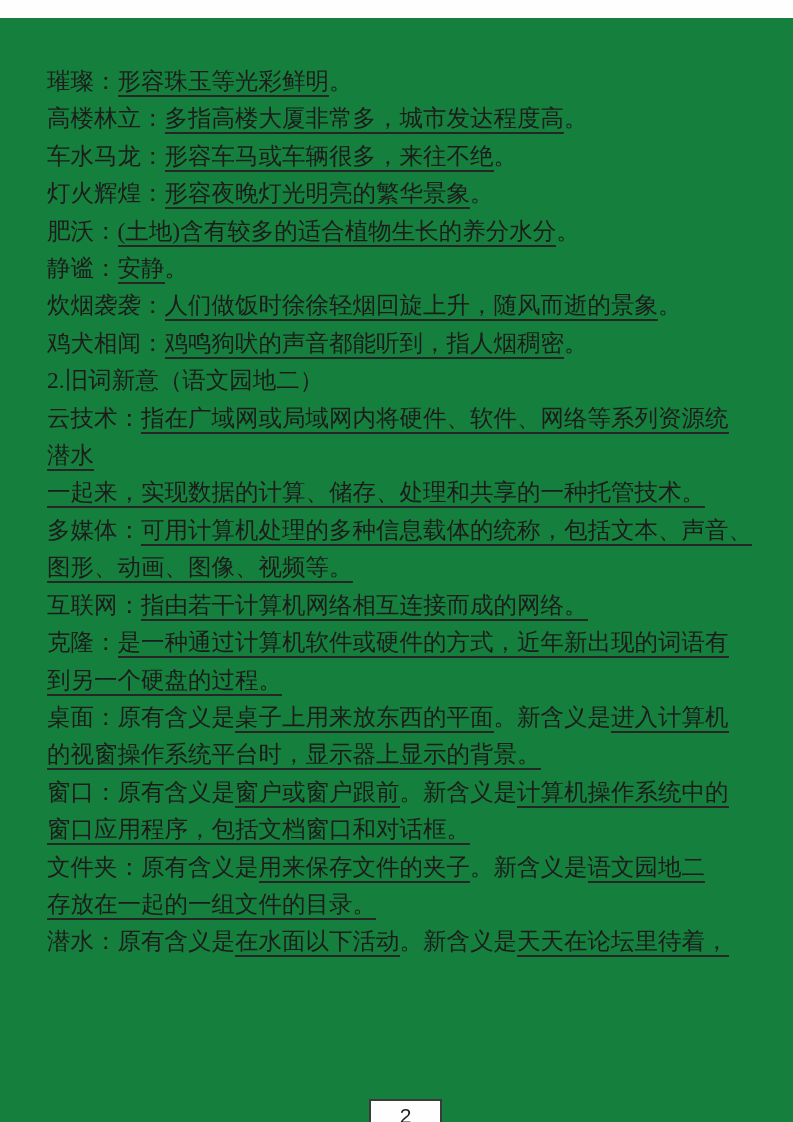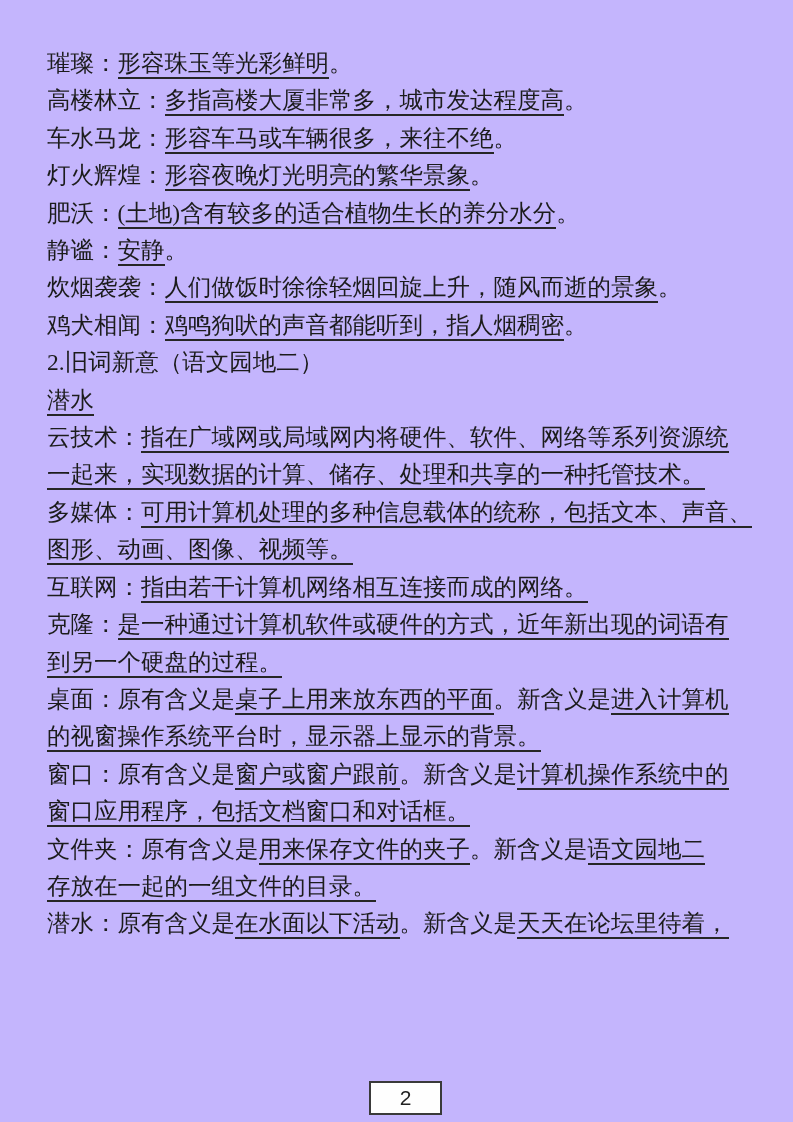--- a/index.html
+++ b/index.html
@@ -11,21 +11,22 @@
     height: 1122px;
     background: #fefefe;
     position: relative;
     overflow: hidden;
     font-family: "Liberation Serif", "DejaVu Serif", serif;
     color: #1c1c1c;
   }
   .page {
     position: absolute;
     inset: 0;
-    background: #c4b5fd;
+    background: #15803d;
+    margin-top: 18px;
   }
   .doc-body {
     position: absolute;
     left: 47px;
     top: 45px;
     width: 712px;
   }
   .line {
     font-size: 23.5px;
     line-height: 37.4px;
@@ -64,22 +65,22 @@
   <div class="doc-body">
       <div class="line"><span class="seg-plain">璀璨：</span><span class="seg-underline">形容珠玉等光彩鲜明</span><span class="seg-plain">。</span></div>
       <div class="line"><span class="seg-plain">高楼林立：</span><span class="seg-underline">多指高楼大厦非常多，城市发达程度高</span><span class="seg-plain">。</span></div>
       <div class="line"><span class="seg-plain">车水马龙：</span><span class="seg-underline">形容车马或车辆很多，来往不绝</span><span class="seg-plain">。</span></div>
       <div class="line"><span class="seg-plain">灯火辉煌：</span><span class="seg-underline">形容夜晚灯光明亮的繁华景象</span><span class="seg-plain">。</span></div>
       <div class="line"><span class="seg-plain">肥沃：</span><span class="seg-underline">(土地)含有较多的适合植物生长的养分水分</span><span class="seg-plain">。</span></div>
       <div class="line"><span class="seg-plain">静谧：</span><span class="seg-underline">安静</span><span class="seg-plain">。</span></div>
       <div class="line"><span class="seg-plain">炊烟袭袭：</span><span class="seg-underline">人们做饭时徐徐轻烟回旋上升，随风而逝的景象</span><span class="seg-plain">。</span></div>
       <div class="line"><span class="seg-plain">鸡犬相闻：</span><span class="seg-underline">鸡鸣狗吠的声音都能听到，指人烟稠密</span><span class="seg-plain">。</span></div>
       <div class="line"><span class="seg-plain">2.旧词新意（语文园地二）</span></div>
+      <div class="line"><span class="seg-plain">云技术：</span><span class="seg-underline">指在广域网或局域网内将硬件、软件、网络等系列资源统</span></div>
       <div class="line"><span class="seg-underline">潜水</span></div>
-      <div class="line"><span class="seg-plain">云技术：</span><span class="seg-underline">指在广域网或局域网内将硬件、软件、网络等系列资源统</span></div>
       <div class="line"><span class="seg-underline">一起来，实现数据的计算、储存、处理和共享的一种托管技术。</span></div>
       <div class="line"><span class="seg-plain">多媒体：</span><span class="seg-underline">可用计算机处理的多种信息载体的统称，包括文本、声音、</span></div>
       <div class="line"><span class="seg-underline">图形、动画、图像、视频等。</span></div>
       <div class="line"><span class="seg-plain">互联网：</span><span class="seg-underline">指由若干计算机网络相互连接而成的网络。</span></div>
       <div class="line"><span class="seg-plain">克隆：</span><span class="seg-underline">是一种通过计算机软件或硬件的方式，近年新出现的词语有</span></div>
       <div class="line"><span class="seg-underline">到另一个硬盘的过程。</span></div>
       <div class="line"><span class="seg-plain">桌面：</span><span class="seg-plain">原有含义是</span><span class="seg-underline">桌子上用来放东西的平面</span><span class="seg-plain">。</span><span class="seg-plain">新含义是</span><span class="seg-underline">进入计算机</span></div>
       <div class="line"><span class="seg-underline">的视窗操作系统平台时，显示器上显示的背景。</span></div>
       <div class="line"><span class="seg-plain">窗口：</span><span class="seg-plain">原有含义是</span><span class="seg-underline">窗户或窗户跟前</span><span class="seg-plain">。</span><span class="seg-plain">新含义是</span><span class="seg-underline">计算机操作系统中的</span></div>
       <div class="line"><span class="seg-underline">窗口应用程序，包括文档窗口和对话框。</span></div>

